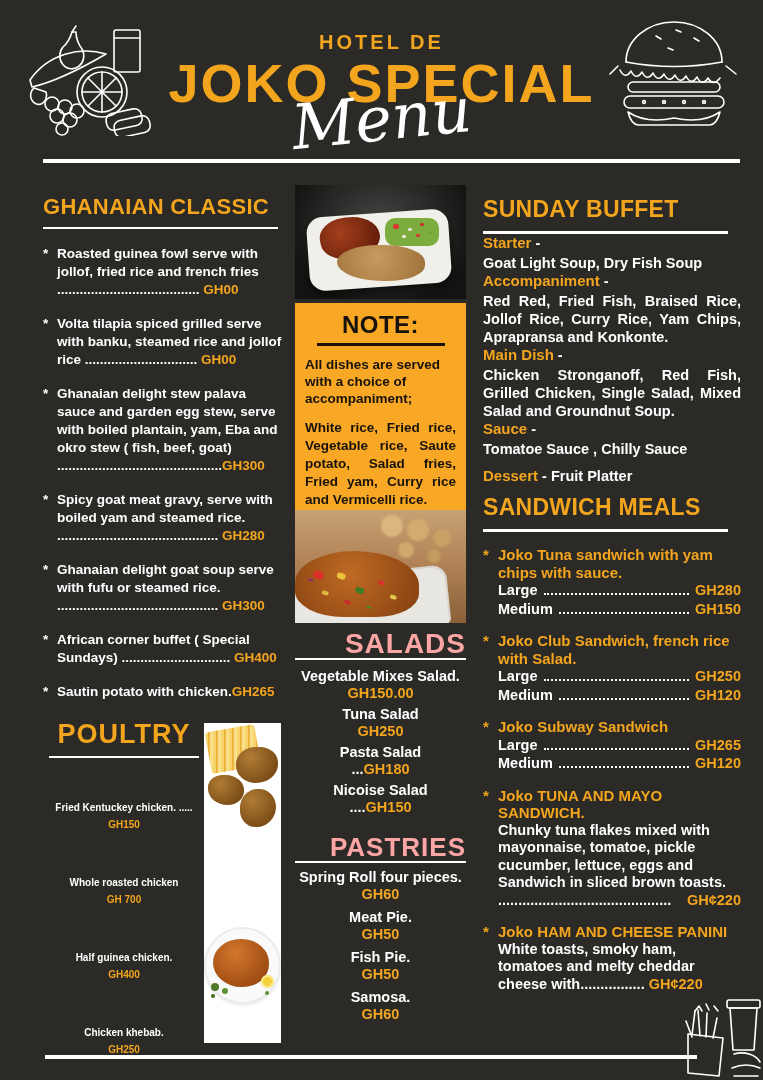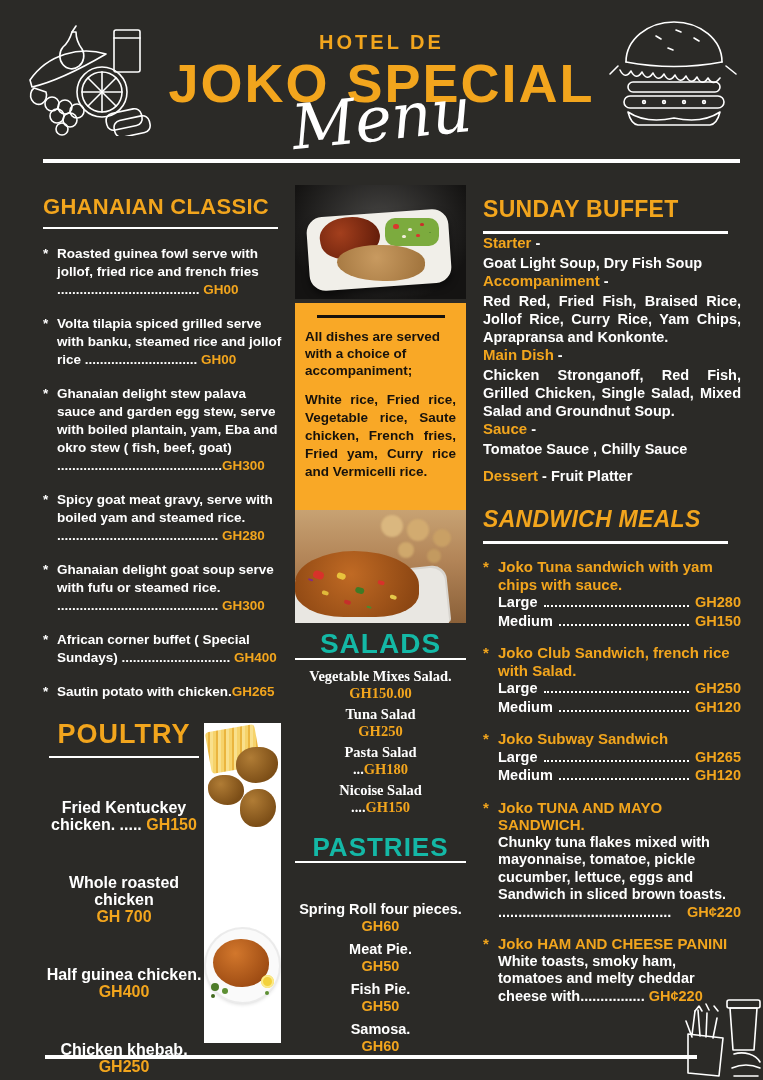--- a/index.html
+++ b/index.html
@@ -33,21 +33,21 @@
   .classic .hline{ width:235px; margin-top:7px; }
   .citem{ display:flex; margin-top:16px; font-size:13.5px; line-height:18px; }
   .citem .star{ width:14px; flex:none; }
   .price{ color:#F2A51D; }
   
   .poultry{ position:absolute; left:43px; top:719px; width:240px; }
   .ptext{ width:162px; text-align:center; }
   .poultry h2{ font-size:27px; color:#F2A51D; letter-spacing:1px; }
   .poultry .hline{ width:150px; margin:6px auto 0; }
   .pitems{ margin-top:10px; }
-  .pitem{ margin-bottom:8px; font-size:16px; line-height:17px;margin-top:41px; }
+  .pitem{ margin-bottom:8px; font-size:10px; line-height:17px;margin-top:41px; }
   .pitem .price{ display:block; }
   .pitem.inline-price .price{ display:inline; }
   .pphoto{ position:absolute; right:2px; top:4px; width:77px; height:320px;
     background:#fff; overflow:hidden; }
   .pp-fries{ position:absolute; top:5px; left:4px; width:50px; height:42px; border-radius:4px;
     transform:rotate(-10deg);
     background:repeating-linear-gradient(100deg,#f6d36b 0 3px,#eab53f 3px 5px,#f9e08c 5px 8px); }
   .pp-chx{ position:absolute; background:radial-gradient(circle at 35% 30%,#b07c35,#7c4e17 72%); }
   .pp-chx.a{ top:24px; left:32px; width:42px; height:36px; border-radius:50% 45% 55% 50%; }
   .pp-chx.b{ top:52px; left:4px;  width:36px; height:30px; border-radius:45% 55% 50% 60%; }
@@ -97,41 +97,41 @@
     background:#e9e7e2; border-radius:10px 14px 4px 4px; transform:rotate(-6deg);
     box-shadow:2px -2px 0 #d8d5cf; }
   .p2-rice{ position:absolute; bottom:6px; left:0; width:124px; height:66px;
     border-radius:55% 60% 40% 45%;
     background:radial-gradient(circle at 45% 35%, #c06a24, #8d4713 82%); }
   .p2-specks{ position:absolute; bottom:44px; left:18px; width:11px; height:8px; border-radius:4px;
     background:#d8322a; transform:rotate(18deg);
     box-shadow:22px -6px 0 -1px #e8c23c, 44px 2px 0 -1px #3f7a26, 62px -12px 0 -2px #d8322a,
       12px 15px 0 -2px #e0b93a, 36px 17px 0 -2px #c52f2a, 58px 15px 0 -3px #4c8a2e,
       78px -2px 0 -2px #e4c84a, -6px 7px 0 -3px #852c82; }
-  .mid-h{ position:absolute; left:0; right:0; text-align:center; color:#14b8a6; }
+  .mid-h{ position:absolute; left:0; right:0; text-align:right; color:#fca5a5; }
   .salads-h{ top:443px; font-size:28px; letter-spacing:1px; }
   .salads-line{ position:absolute; top:473px; width:171px; }
   .sal-items{ position:absolute; top:483px; left:0; right:0; text-align:center; }
   .pastries-h{ top:647px; font-size:26px; letter-spacing:1px; }
   .pastries-line{ position:absolute; top:676px; width:171px; }
-  .pas-items{ position:absolute; top:716px; left:0; right:0; text-align:center; }
+  .pas-items{ position:absolute; top:684px; left:0; right:0; text-align:center; }
   .msitem{ font-size:14.5px; line-height:17px; }
-  .sal-items .msitem{ margin-bottom:4px;font-family:Liberation Serif, serif; }
+  .sal-items .msitem{ margin-bottom:4px; }
   .pas-items .msitem{ margin-bottom:6px; }
   
   .col-right{ position:absolute; left:483px; top:196px; width:258px; }
   .col-right h2{ font-size:23px; color:#F2A51D; letter-spacing:.3px; }
   .buffet-line{ width:245px; margin-top:8px; height:3px; }
   .bsec{ font-size:14.5px; line-height:18px; }
   .blabel{ color:#F2A51D; font-size:15px; }
   .bsep{ color:#fff; }
   .bcontent{ color:#fff; margin-top:2px; }
   .just{ text-align:justify; }
   .bsec.inline{ margin-top:9px; }
-  .sand-h{ margin-top:21px;font-style:italic; }
+  .sand-h{ margin-top:9px; }
   .sand-line{ width:245px; margin-top:8px; height:3px; }
   .sitem{ margin-top:14px; font-size:14.5px; line-height:17.5px; }
   .stitle{ display:flex; color:#F2A51D; font-size:15px; }
   .sstar{ width:15px; flex:none; }
   .srow{ display:flex; align-items:baseline; padding-left:15px; margin-top:1px; }
   .leader{ flex:1; border-bottom:2.5px dotted #fff; margin:0 6px 3px 6px; }
   .srp{ color:#F2A51D; text-align:right; }
   .sdesc{ padding-left:15px; color:#fff; }
   .dotline{ display:flex; padding-left:15px; align-items:baseline; }
   .sdots{ flex:1; overflow:hidden; white-space:nowrap; color:#fff; }
@@ -271,23 +271,24 @@
   <div class="mid">
     <div class="photo photo1">
       <div class="p1-plate"></div>
         <div class="p1-chicken"></div>
       <div class="p1-salad"></div>
         <div class="p1-specks"></div>
         <div class="p1-rice"></div>
     </div>
 
     <div class="notebox">
+      <h3>NOTE:</h3>
       <div class="note-hline"></div>
       <p class="note-intro">All dishes are served with a choice of accompaniment;</p>
-      <p class="note-body">White rice, Fried rice, Vegetable rice, Saute chicken, French fries, Fried yam, Curry rice and Vermicelli rice.</p>
+      <p class="note-body">White rice, Fried rice, Vegetable rice, Saute potato, Salad fries, Fried yam, Curry rice and Vermicelli rice.</p>
     </div>
 
     <div class="photo photo2">
       <div class="p2-balls"></div>
         <div class="p2-dish"></div>
       <div class="p2-rice"></div>
         <div class="p2-specks"></div>
     </div>
 
     <h2 class="mid-h salads-h">SALADS</h2>

